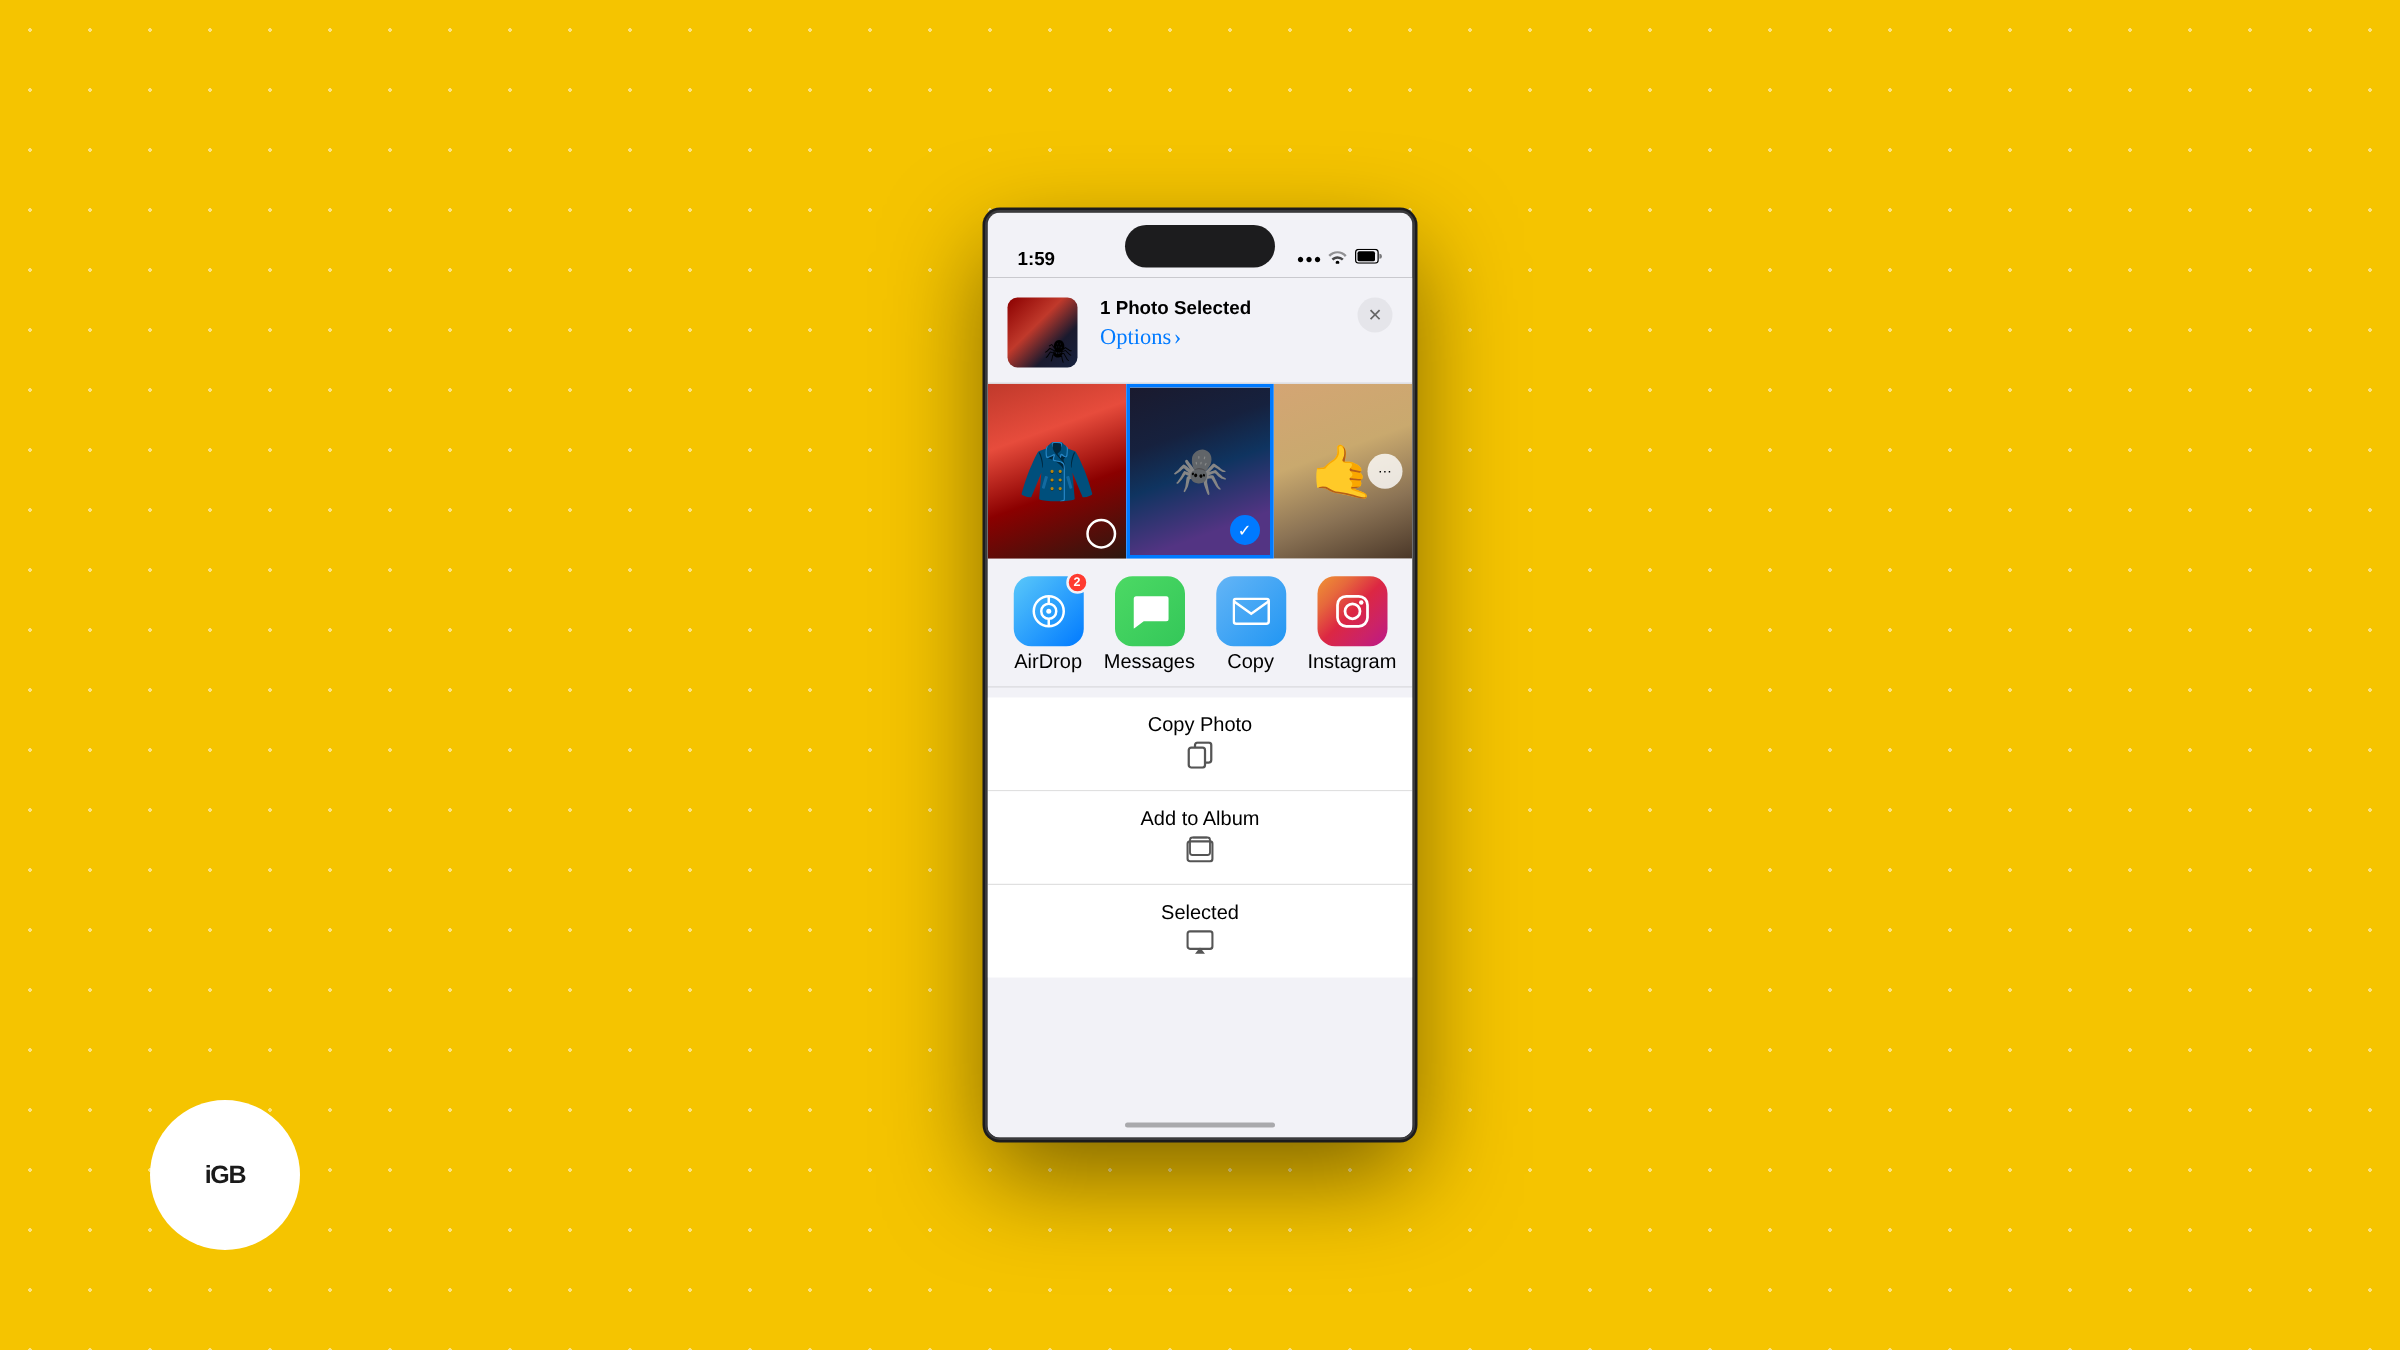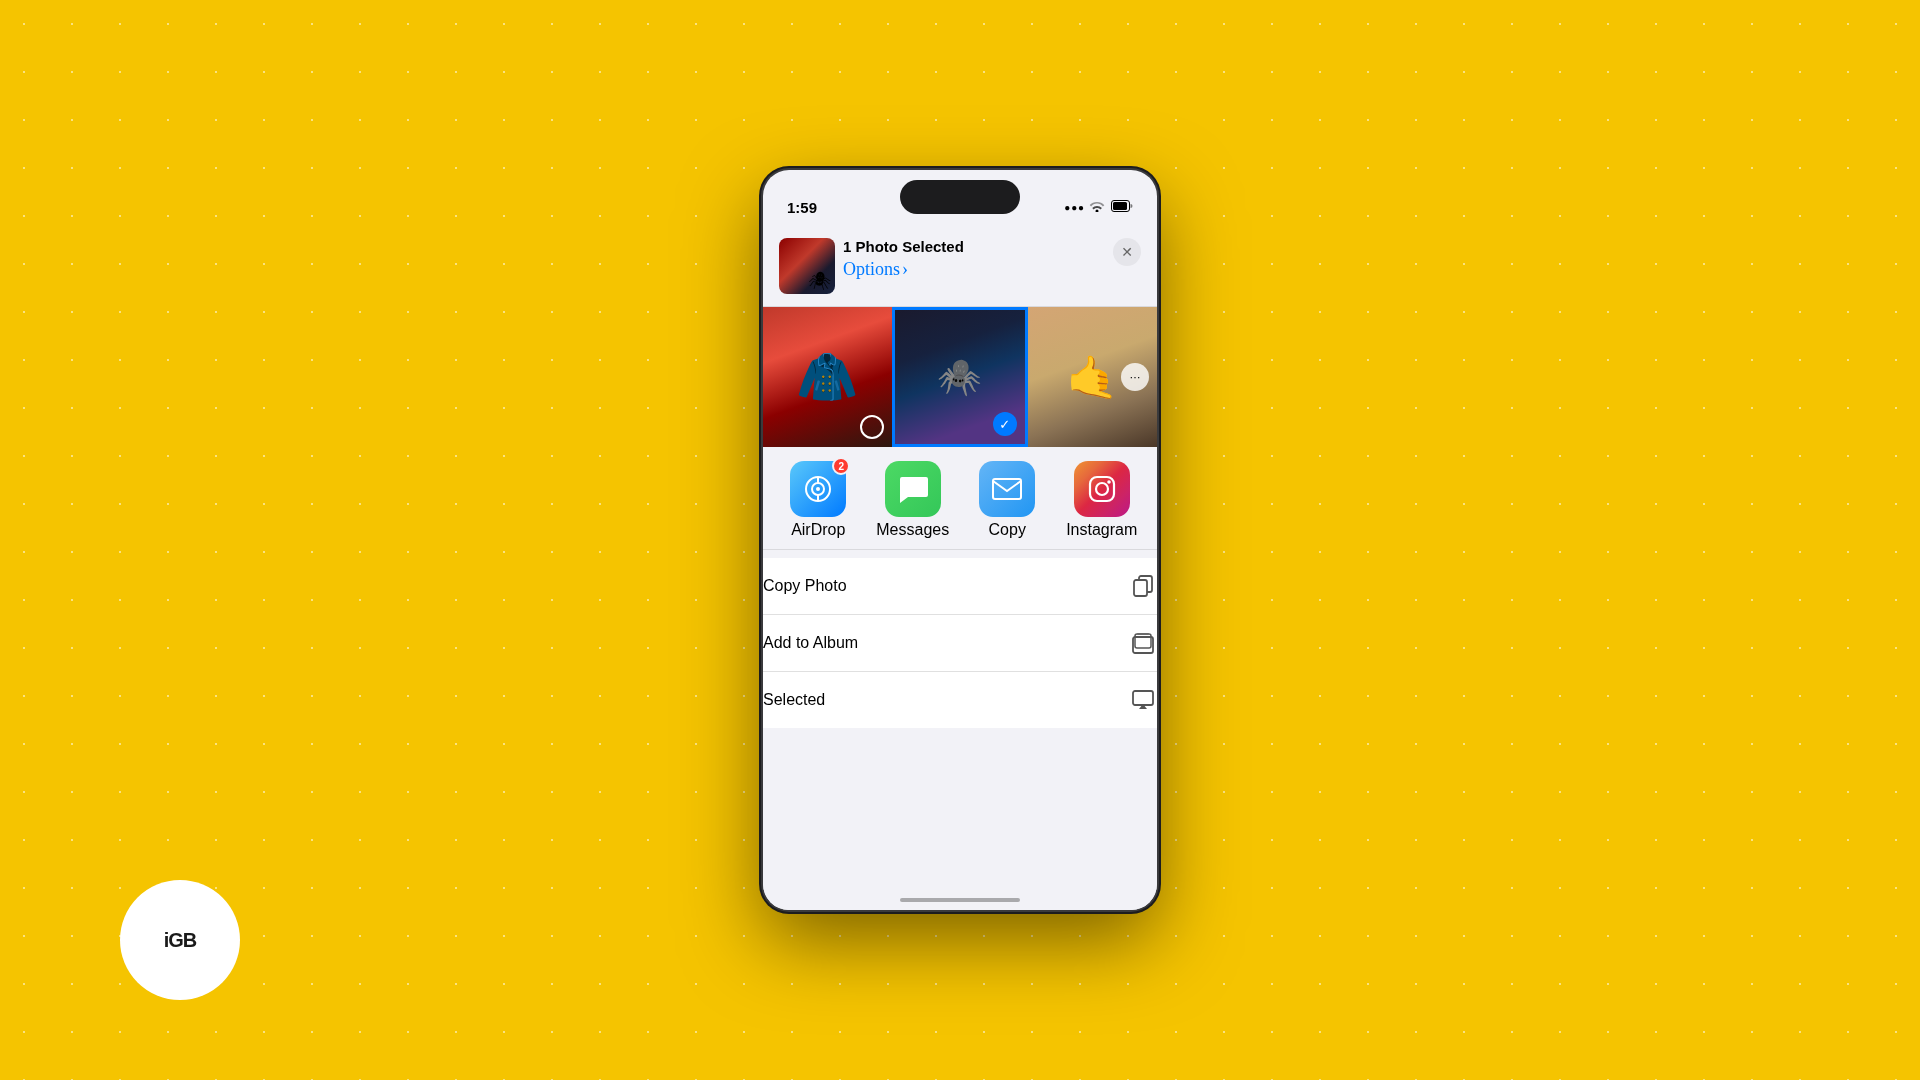--- a/index.html
+++ b/index.html
@@ -40,24 +40,24 @@
       justify-content: center;
       font-size: 20px;
       font-weight: 900;
       color: #1a1a1a;
       letter-spacing: -1px;
     }
 
     
     .iphone-frame {
       position: relative;
-      width: 394px;
+      width: 340px;
       height: 740px;
       background: #1c1c1e;
-      border-radius: 26px;
+      border-radius: 10px;
       box-shadow:
         0 0 0 2px #3a3a3c,
         0 0 0 4px #1c1c1e,
         0 30px 80px rgba(0,0,0,0.5);
       display: flex;
       flex-direction: column;
       align-items: center;
       overflow: hidden;
     }
 
@@ -118,21 +118,21 @@
       background: rgba(242,242,247,0.97);
       border-radius: 16px 16px 0 0;
       overflow: hidden;
     }
 
     
     .share-header {
       padding: 16px 16px 12px;
       display: flex;
       align-items: flex-start;
-      gap: 8px;
+      gap: 18px;
       border-bottom: 1px solid rgba(0,0,0,0.1);
     }
 
     .share-thumbnail {
       width: 56px;
       height: 56px;
       border-radius: 8px;
       background: linear-gradient(135deg, #8B0000 0%, #c0392b 40%, #1a1a2e 70%, #16213e 100%);
       flex-shrink: 0;
       position: relative;
@@ -341,20 +341,21 @@
     }
 
     .action-item {
       display: flex;
       align-items: center;
       justify-content: space-between;
       padding: 14px 0;
       border-bottom: 0.5px solid rgba(0,0,0,0.12);
       background: white;
       cursor: pointer;
+      flex-direction: column;
     }
 
     .action-item:first-child {
       margin-top: 8px;
     }
 
     .action-label {
       font-size: 16px;
       color: #000;
     }

